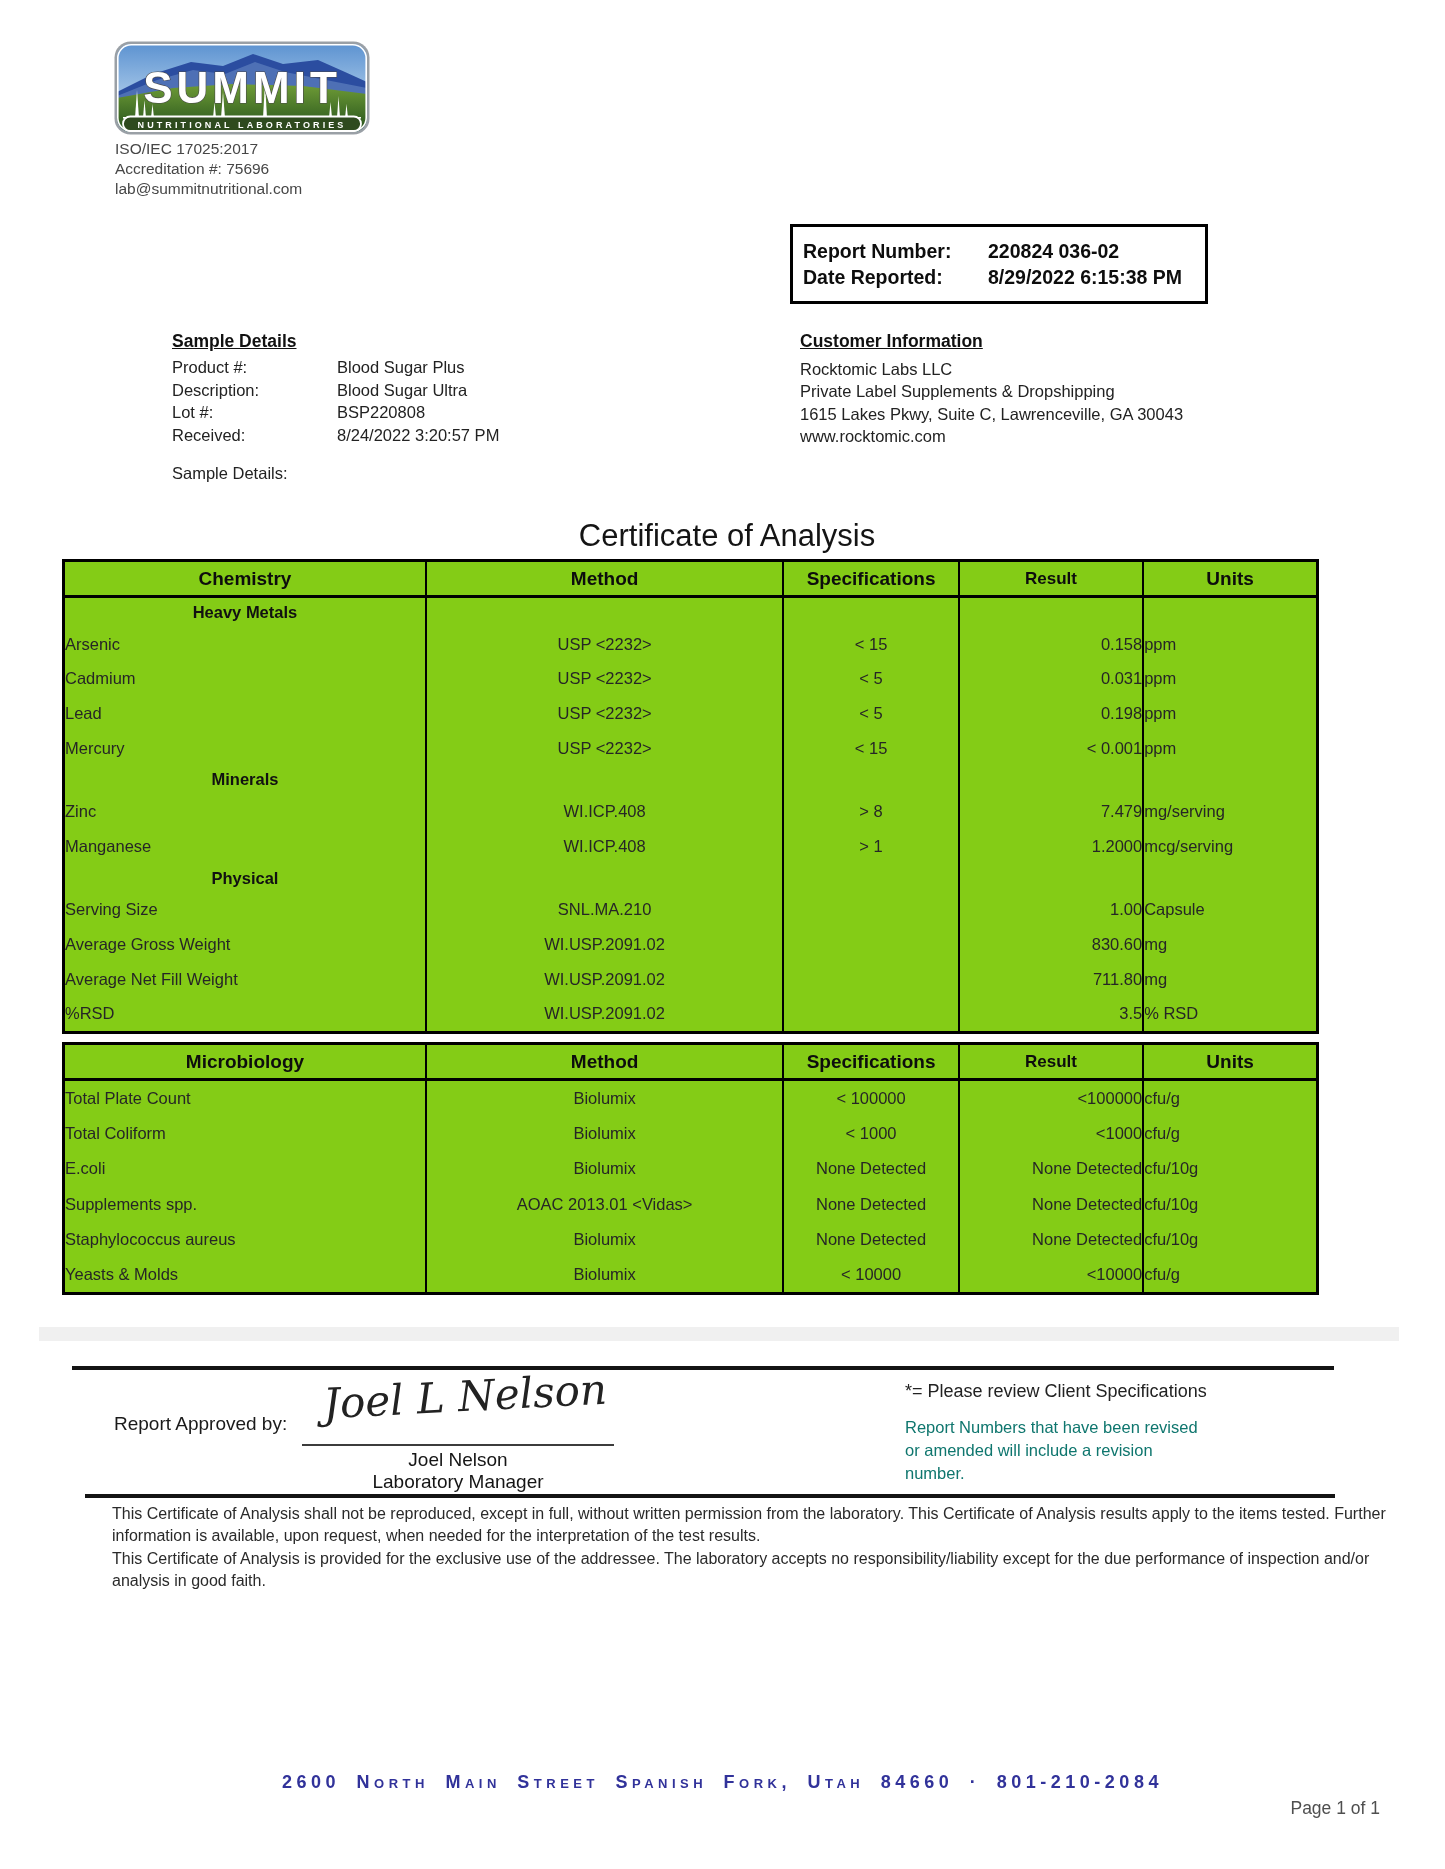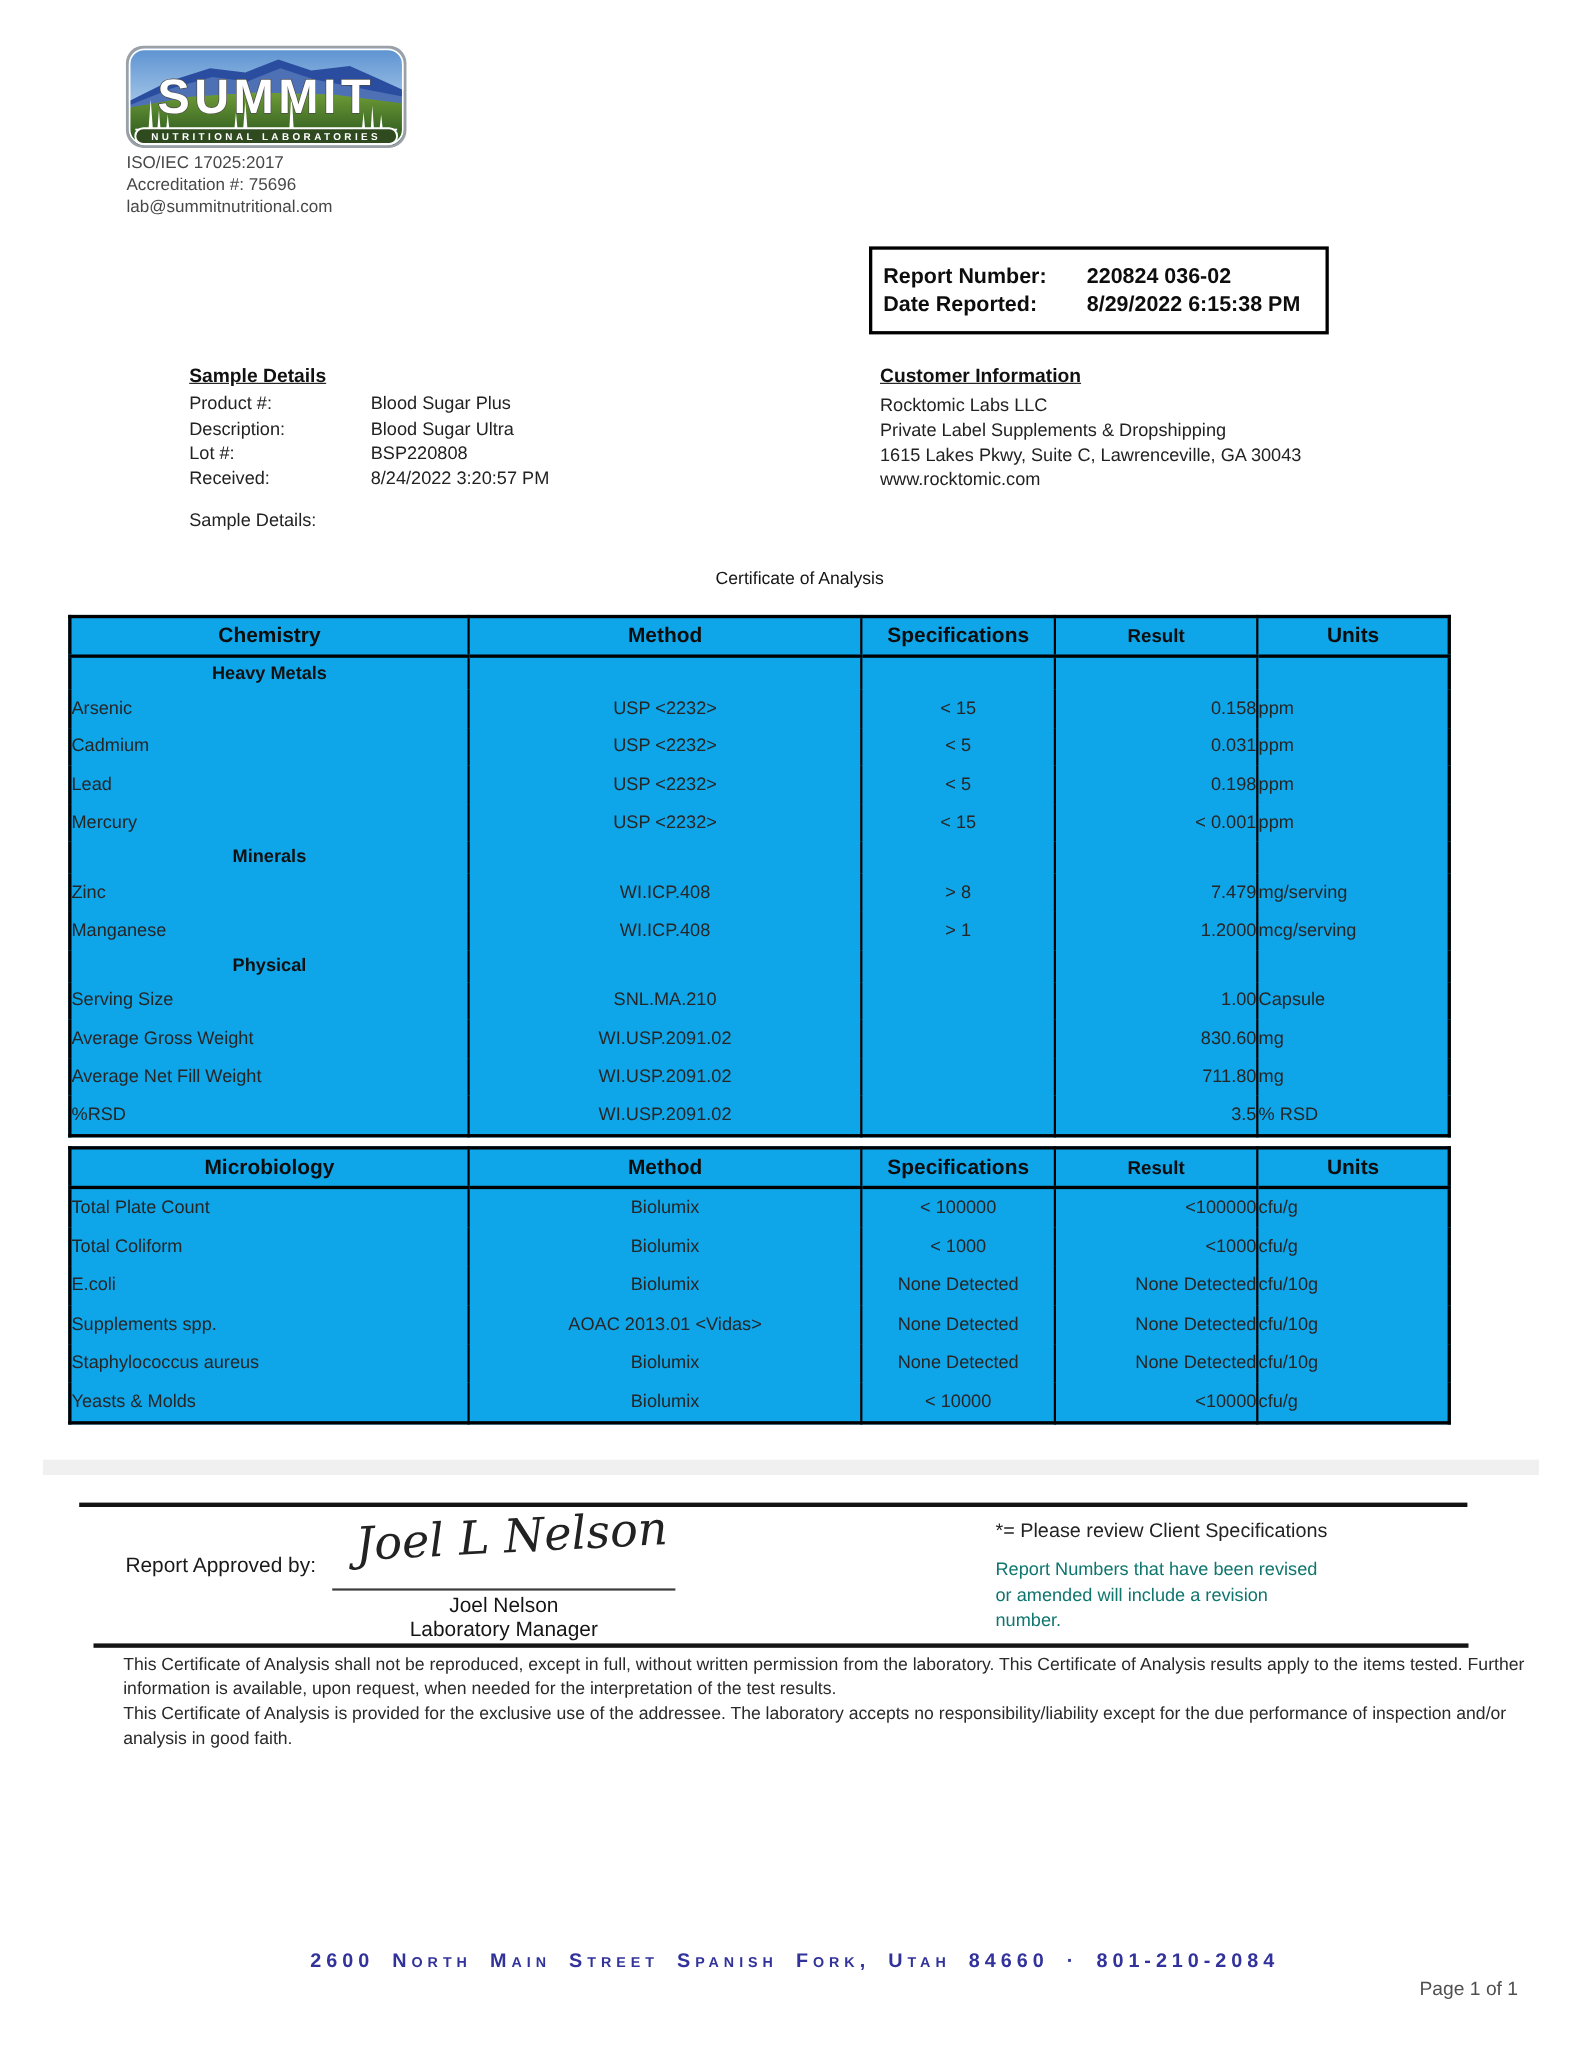--- a/index.html
+++ b/index.html
@@ -19,26 +19,26 @@
     font-weight:700;font-size:19.5px;color:#0d0d0d;
   }
   
   .info-title{font-weight:700;font-size:17.5px;text-decoration:underline;color:#111;}
   .sample-block{position:absolute;left:172px;top:331px;font-size:16.5px;}
   .sample-rows{margin-top:6px;display:grid;grid-template-columns:165px auto;row-gap:3.5px;line-height:19px;color:#222;}
   .sample-extra{position:absolute;left:172px;top:464px;font-size:16.5px;color:#222;}
   .customer-block{position:absolute;left:800px;top:331px;font-size:16.5px;}
   .customer-lines{margin-top:6px;line-height:22.3px;color:#222;}
   
-  .coa-title{position:absolute;left:727px;top:518px;transform:translateX(-50%);font-size:16px;color:#141414;white-space:nowrap;}
+  .coa-title{position:absolute;left:727px;top:518px;transform:translateX(-50%);font-size:31px;color:#141414;white-space:nowrap;}
   
   .tbl-host{position:absolute;left:62px;}
   .tbl-chem{top:559px;}
   .tbl-micro{top:1042px;}
-  table.coa{border-collapse:collapse;table-layout:fixed;width:1257px;border:3px solid #000;background:#0ea5e9;}
+  table.coa{border-collapse:collapse;table-layout:fixed;width:1257px;border:3px solid #000;background:#84cc16;}
   table.coa col.c0{width:28.9%}
   table.coa col.c1{width:28.5%}
   table.coa col.c2{width:14.0%}
   table.coa col.c3{width:14.7%}
   table.coa col.c4{width:13.9%}
   table.coa th{
     border-left:2px solid #000;border-bottom:3px solid #000;
     height:33px;font-size:19px;font-weight:700;color:#0d0d0d;text-align:center;padding:0;
   }
   table.coa th:first-child{border-left:none;}

